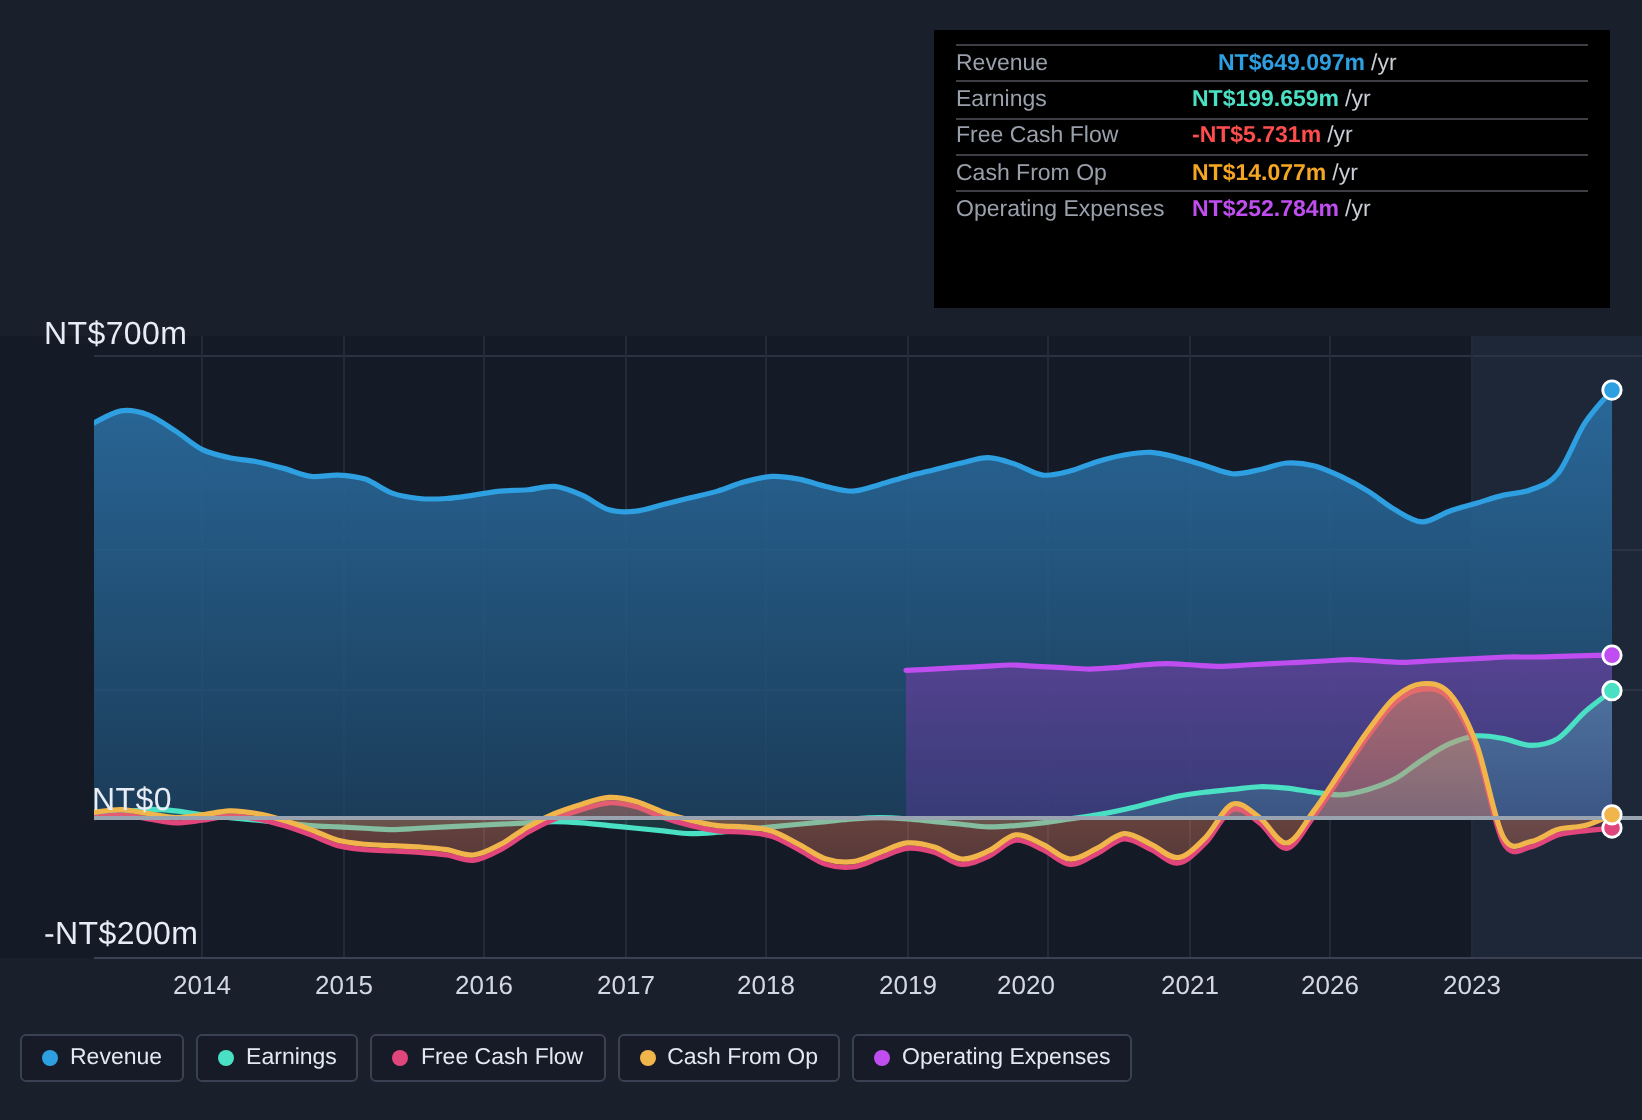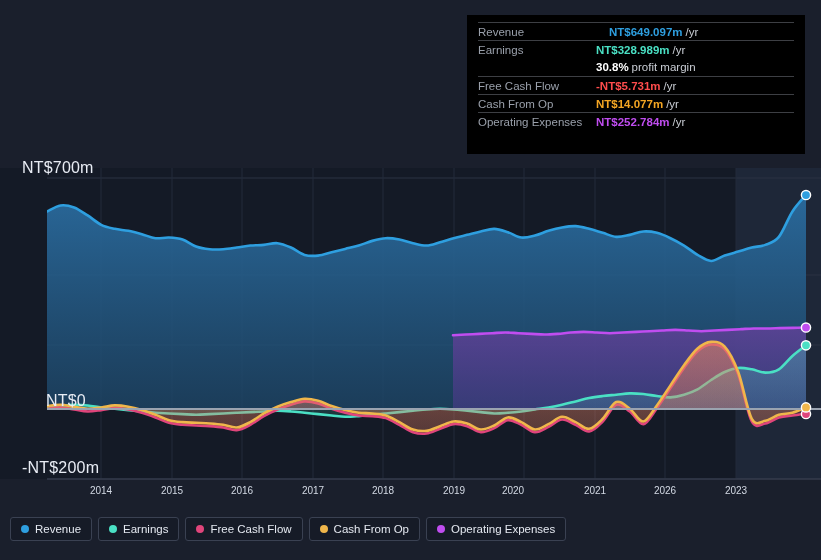--- a/index.html
+++ b/index.html
@@ -21,21 +21,21 @@
     color:#e8ecf4;
     font-size:16px;
     letter-spacing:.2px;
     white-space:nowrap;
   }
   
   .x-label{
     position:absolute;
     top:485px;
     color:#d3d9e4;
-    font-size:10px;
+    font-size:13px;
     transform:translateX(-50%);
     white-space:nowrap;
   }
 
   
   .tooltip{
     position:absolute;
     left:467px;top:15px;
     width:338px;height:139px;
     background:#000000;
@@ -197,27 +197,22 @@
 
   <div class="tooltip">
     <div id="tt-rows">
         <div class="tt-row">
           <span class="tt-label">Revenue</span>
           <span class="tt-val" style="color: rgb(46, 159, 224); padding-left: 13px;">NT$649.097m</span>
           <span class="tt-unit">/yr</span>
         </div>
         <div class="tt-row">
           <span class="tt-label">Earnings</span>
-          <span class="tt-val" style="color: rgb(74, 224, 196);">NT$328.989m</span>
-          <span class="tt-unit">/yr</span>
-        </div>
-        <div class="tt-row no-rule">
-          <span class="tt-label"></span>
-          <span class="tt-val" style="color: rgb(255, 255, 255);">30.8%</span>
-          <span class="tt-unit">profit margin</span>
+          <span class="tt-val" style="color: rgb(74, 224, 196);">NT$199.659m</span>
+          <span class="tt-unit">/yr</span>
         </div>
         <div class="tt-row">
           <span class="tt-label">Free Cash Flow</span>
           <span class="tt-val" style="color: rgb(255, 77, 77);">-NT$5.731m</span>
           <span class="tt-unit">/yr</span>
         </div>
         <div class="tt-row">
           <span class="tt-label">Cash From Op</span>
           <span class="tt-val" style="color: rgb(245, 166, 35);">NT$14.077m</span>
           <span class="tt-unit">/yr</span>

